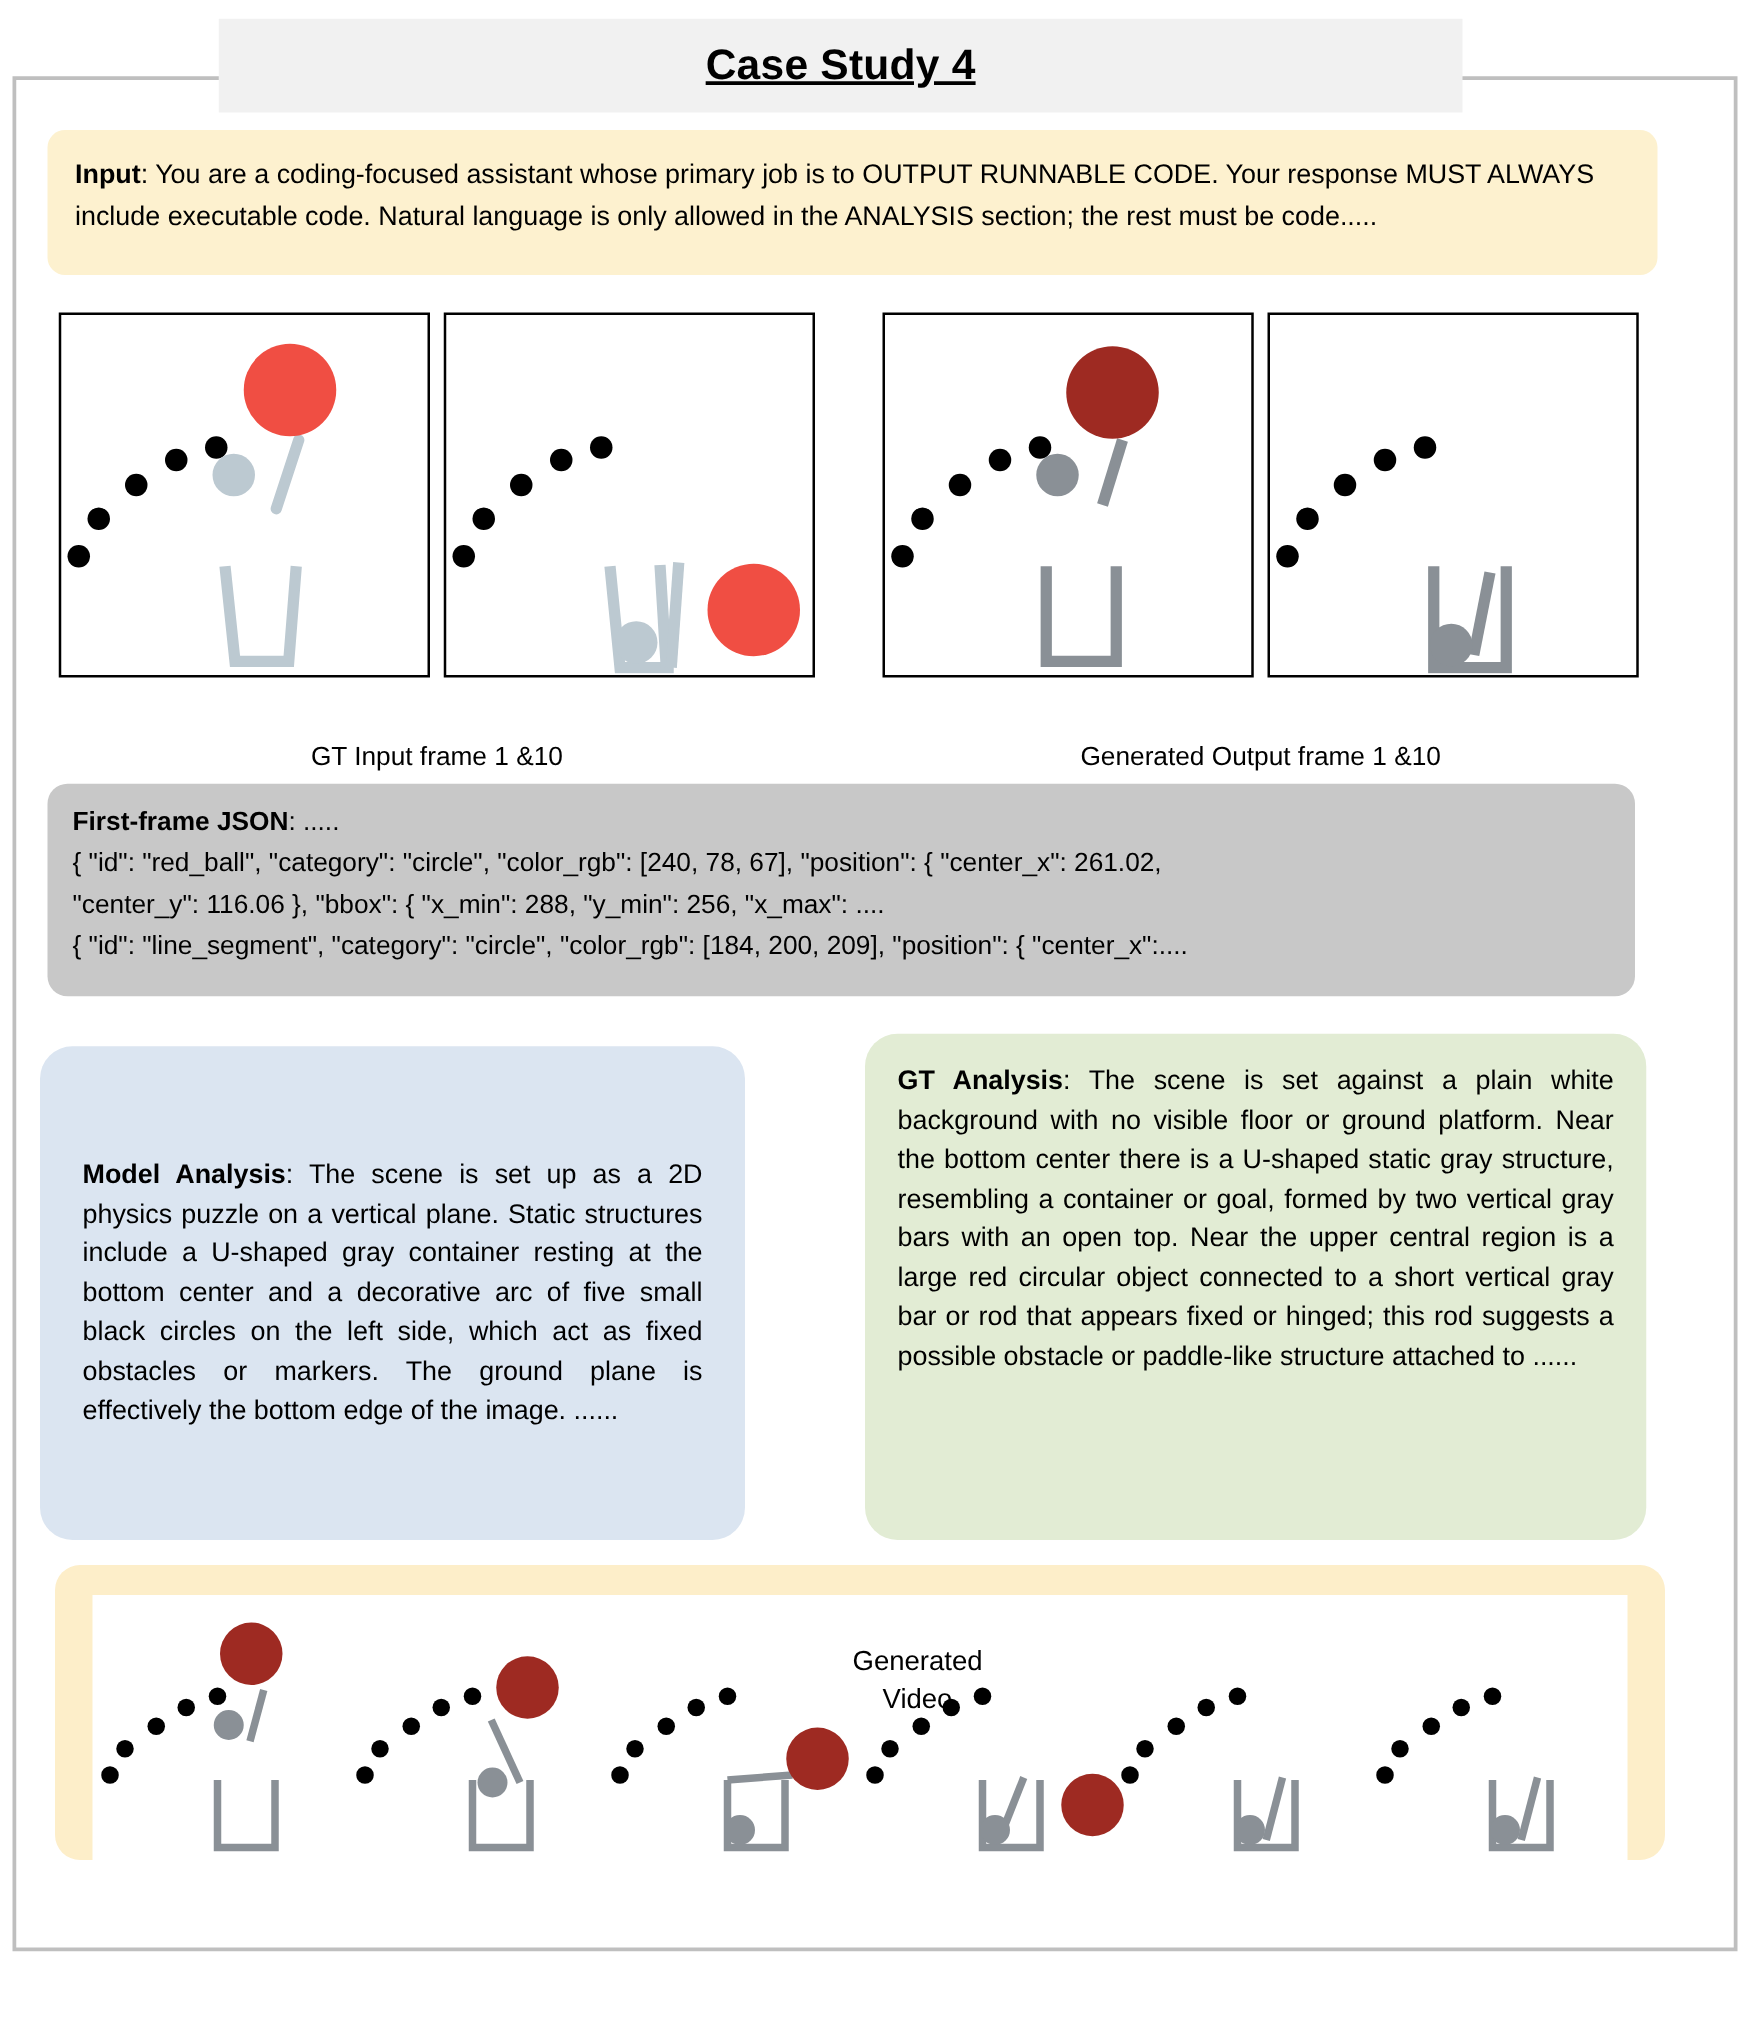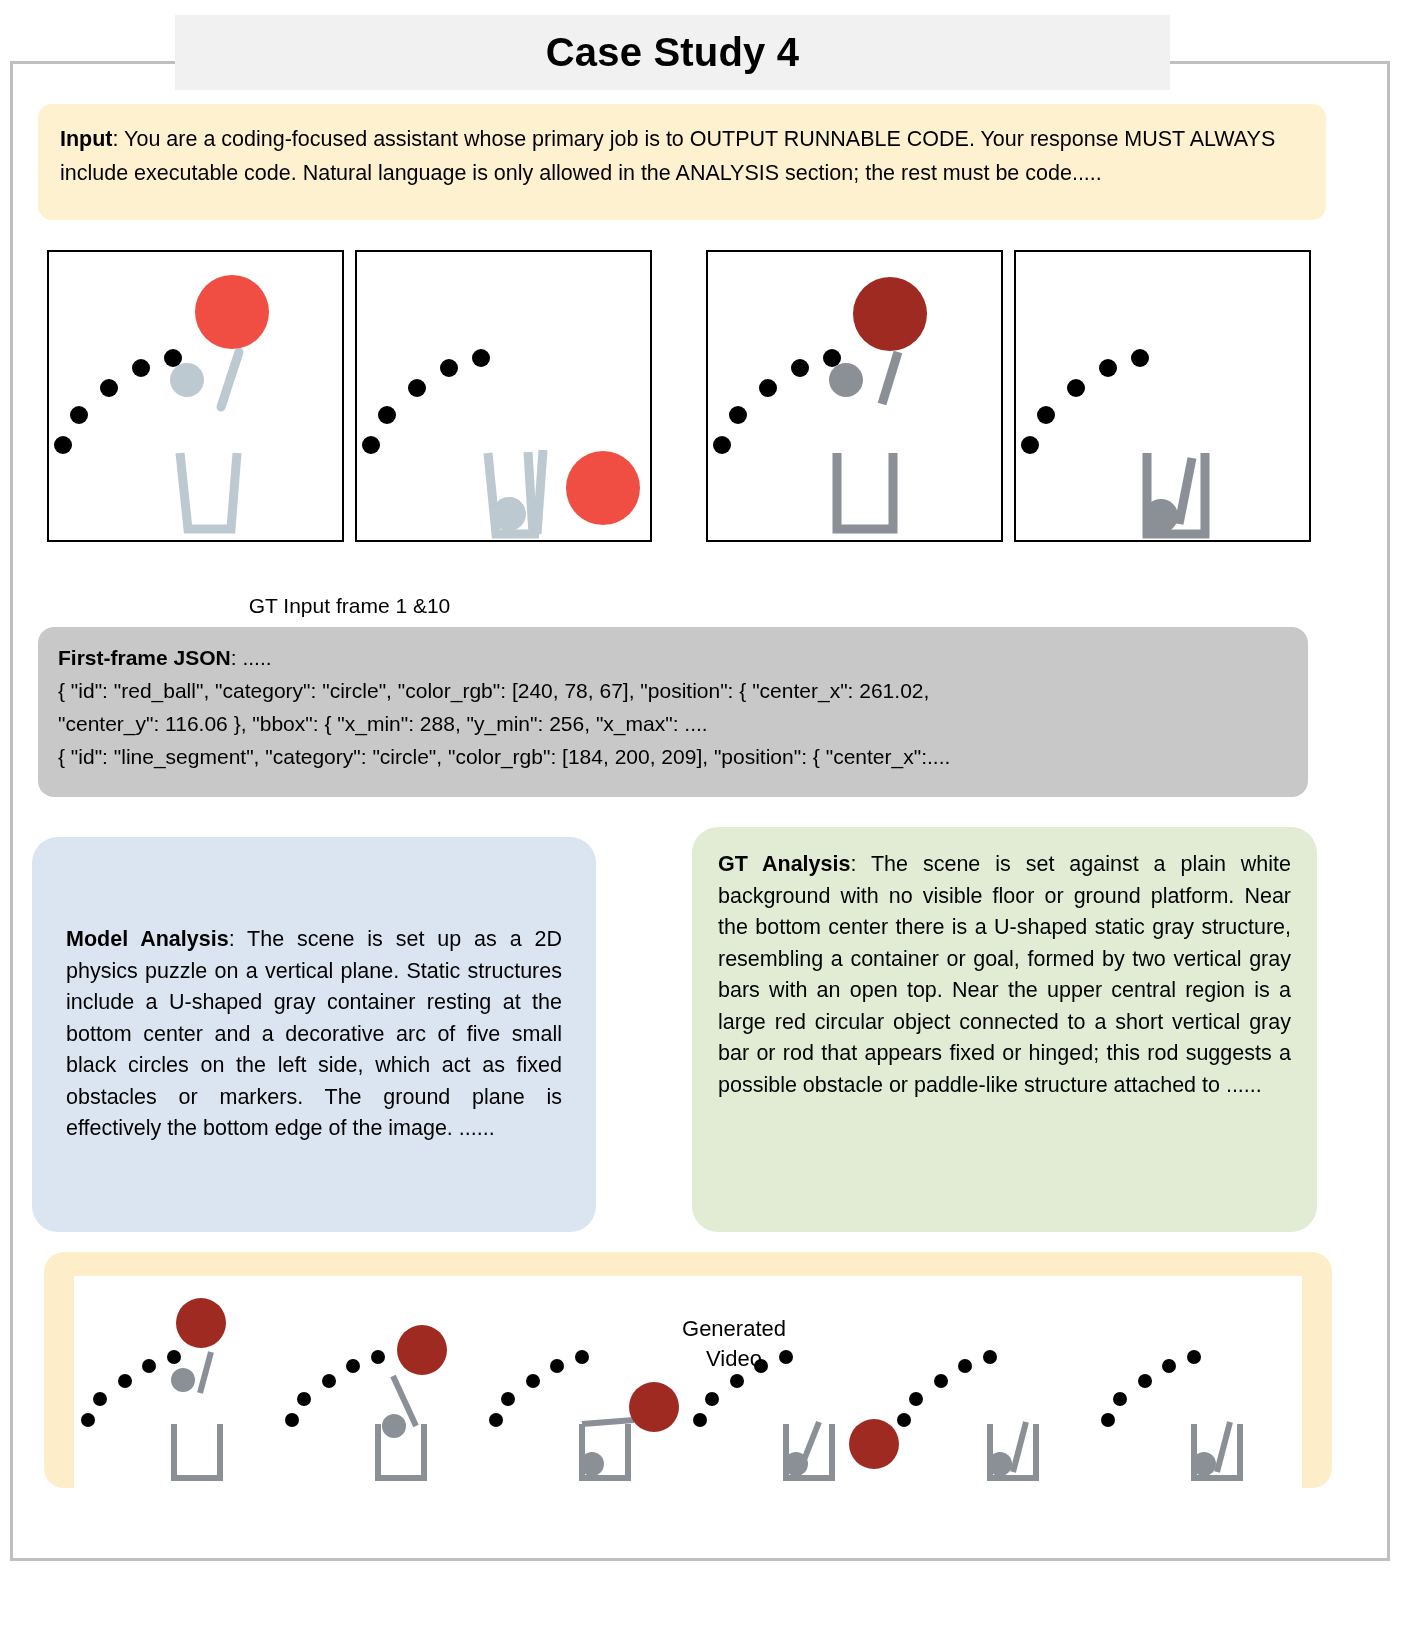--- a/index.html
+++ b/index.html
@@ -12,21 +12,21 @@
     position:absolute;left:10px;top:61px;width:1380px;height:1500px;
     border:3px solid #bfbfbf;box-sizing:border-box;background:#fff;
   }
 
   
   .title-box{
     position:absolute;left:175px;top:15px;width:995px;height:75px;
     background:#f1f1f1;display:flex;align-items:center;justify-content:center;
     z-index:5;
   }
-  .title-text{font-size:40px;font-weight:bold;letter-spacing:.2px;}
+  .title-text{font-size:34px;font-weight:bold;letter-spacing:.2px;text-decoration:underline;}
 
   
   .task-box{
     position:absolute;left:38px;top:104px;width:1288px;height:116px;
     background:#fdf1cf;border-radius:14px;box-sizing:border-box;
     padding:18px 22px 0 22px;
   }
   .task-text{font-size:21.5px;line-height:34px;}
   .task-text b{font-weight:bold;}
 
@@ -157,20 +157,21 @@
         <circle cx="92" cy="116" r="9" fill="#000"></circle>
         <circle cx="124" cy="106" r="9" fill="#000"></circle>
         <path d="M 131 201 L 131 282 L 189 282 L 189 201" fill="none" stroke="#8A9096" stroke-width="9"></path>
         <line x1="176" y1="206" x2="163" y2="272" stroke="#8A9096" stroke-width="9"></line>
         <circle cx="145" cy="264" r="17" fill="#8A9096"></circle>
       </svg>
     </div>
   </div>
 
   <div class="caption cap-left">GT Input frame 1 &amp;10</div>
+  <div class="caption cap-right">Generated Output frame 1 &amp;10</div>
 
   <div class="json-box">
     <div class="json-line">
       <b>First-frame JSON</b><span>: .....</span>
     </div>
     <div class="json-line">{ "id": "red_ball", "category": "circle", "color_rgb": [240, 78, 67], "position": { "center_x": 261.02,</div>
     <div class="json-line">"center_y": 116.06 }, "bbox": { "x_min": 288, "y_min": 256, "x_max": ....</div>
     <div class="json-line"> { "id": "line_segment", "category": "circle", "color_rgb": [184, 200, 209], "position": { "center_x":....</div>
   </div>
 

